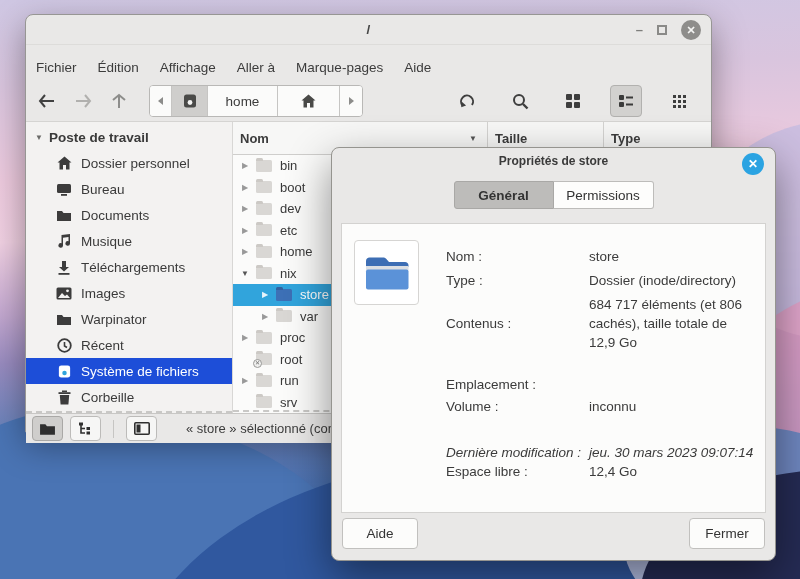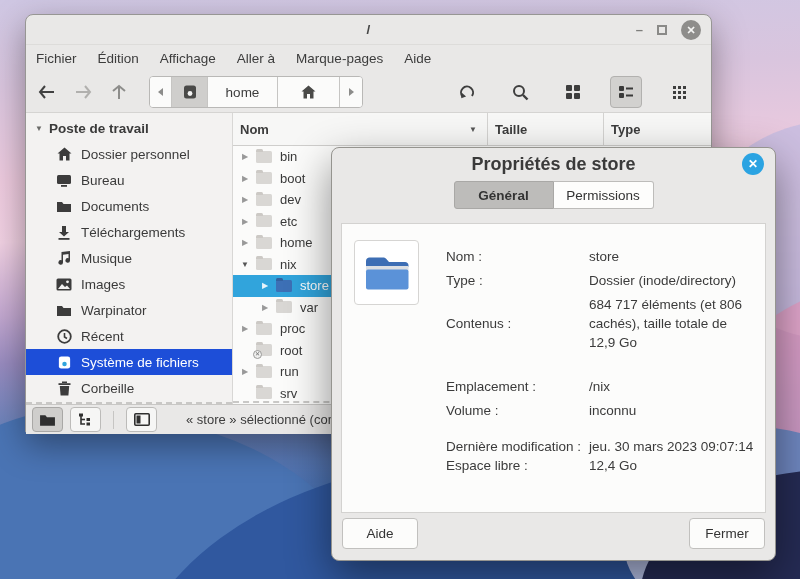--- a/index.html
+++ b/index.html
@@ -24,21 +24,21 @@
     box-shadow:0 12px 34px rgba(0,0,0,.38); color:#3a3a3a; font-size:13px; }
   .titlebar { position:relative; height:30px; display:flex; align-items:center; justify-content:center;
     border-bottom:1px solid #dddcda; border-radius:8px 8px 0 0; }
   .title { font-weight:bold; font-size:13.5px; color:#454545; }
   .winctl { position:absolute; right:10px; top:0; height:30px; display:flex; align-items:center; gap:14px; }
   .ctl-min { color:#7e7e7c; font-weight:bold; font-size:13px; line-height:8px; cursor:default; }
   .ctl-max { width:10px; height:10px; border:2px solid #8a8a88; }
   .ctl-close { width:20px; height:20px; border-radius:50%; background:#8e8d8b; color:#f4f4f3;
     display:flex; align-items:center; justify-content:center; font-size:11px; font-weight:bold; }
 
-  .menubar { display:flex; gap:21px; padding:0 0 0 10px; height:27px; align-items:center; font-size:13.5px; color:#3c3c3c; }
+  .menubar { display:flex; gap:21px; padding:0 0 0 10px; height:27px; align-items:center; font-size:13.5px; color:#3c3c3c;margin-top:9px; }
   .menubar span { cursor:default; }
 
   .toolbar { position:relative; height:40px; display:flex; align-items:center; }
   .navbtns { display:flex; align-items:center; gap:20px; padding-left:12px; }
   .navbtns svg { display:block; }
   .crumbs { position:absolute; left:123px; top:4px; height:32px; display:flex;
     border:1px solid #b9b8b6; border-radius:4px; overflow:hidden; background:#fbfbfa; }
   .crumb { display:flex; align-items:center; justify-content:center; border-right:1px solid #c6c5c3;
     background:#fbfbfa; color:#3c3c3c; }
   .crumb:last-child { border-right:none; }
@@ -91,38 +91,38 @@
   .sbtn { width:31px; height:25px; display:flex; align-items:center; justify-content:center; border:1px solid transparent; border-radius:4px; color:#2f2f2f; margin-right:7px; }
   .sbtn.pressed { background:#cfcecc; border-color:#a9a8a6; }
   .sbtn.outlined { border-color:#bcbbb9; background:#f6f6f5; }
   .sbsep { width:1px; height:18px; background:#c6c5c3; margin:0 12px 0 5px; }
   .sbtext { margin-left:22px; font-size:13px; color:#3c3c3c; white-space:nowrap; overflow:hidden; }
 
   
   .dialog { position:absolute; left:331px; top:147px; width:445px; height:414px;
     background:#e9e8e7; border:1px solid #95948f; border-radius:8px;
     box-shadow:0 16px 44px rgba(0,0,0,.45); color:#3b3b3b; font-size:13.5px; }
-  .dlg-title { position:absolute; top:6px; left:0; right:0; text-align:center; font-weight:bold; font-size:18px; color:#3a3a3a; }
+  .dlg-title { position:absolute; top:6px; left:0; right:0; text-align:center; font-weight:bold; font-size:12px; color:#3a3a3a; }
   .dlg-close { position:absolute; right:11px; top:5px; width:22px; height:22px; border-radius:50%;
     background:#2ba3e2; color:#fff; display:flex; align-items:center; justify-content:center; font-size:12px; font-weight:bold; }
   .dlg-tabs { position:absolute; top:33px; left:0; right:0; display:flex; justify-content:center; }
   .dtab { width:100px; height:28px; display:flex; align-items:center; justify-content:center;
     border:1px solid #bdbcba; background:#fdfdfc; font-size:13.5px; color:#333; }
   .dtab:first-child { border-radius:3px 0 0 3px; }
   .dtab:last-child { border-radius:0 3px 3px 0; border-left:none; }
   .dtab.active { background:#bdbcba; border-color:#a9a8a6;font-weight:bold; }
   .dlg-panel { position:absolute; left:9px; right:9px; top:75px; height:290px;
     background:#fcfcfb; border:1px solid #d3d2d0; }
   .dlg-iconbtn { position:absolute; left:12px; top:16px; width:65px; height:65px; background:#ffffff;
     border:1px solid #d6d5d3; border-radius:4px; display:flex; align-items:center; justify-content:center; }
   .fields { position:absolute; left:104px; top:0; right:10px; }
   .frow { display:flex; align-items:center; }
   .frow .flabel { width:143px; flex:0 0 143px; color:#3b3b3b; }
   .frow .fvalue { flex:1; color:#3b3b3b; line-height:19px; }
-  .mt-a { margin-top:23px; } .mt-b { margin-top:5px; } .mt-c { margin-top:25px; } .mt-d { margin-top:17px; } .mt-e { }
+  .mt-a { margin-top:23px; } .mt-b { margin-top:5px; } .mt-c { margin-top:25px; } .mt-d { margin-top:27px;font-style:italic; } .mt-e { }
   .dlg-btn { position:absolute; bottom:11px; width:76px; height:31px; background:#fcfcfb;
     border:1px solid #c1c0be; border-radius:4px; display:flex; align-items:center; justify-content:center; font-size:13.5px; color:#333; }
   .dlg-btn.left { left:10px; } .dlg-btn.right { right:10px; }
 
   svg { display:block; }
 </style>
 </head>
 <body>
 
 <div class="wallpaper">
@@ -271,34 +271,34 @@
       <div class="siderow">
         <span class="sicon">
             <svg width="16" height="13" viewBox="0 0 16 13">
               <path d="M1 2 H6 L7.5 4 H15 V12 H1 Z" fill="currentColor"></path>
             </svg>
           </span>
         <span>Documents</span>
       </div>
       <div class="siderow">
         <span class="sicon">
+            <svg width="14" height="14" viewBox="0 0 14 14" fill="currentColor">
+              <path d="M4.5 1 L13 0 V9.5 A2.3 2.3 0 1 1 11.5 7.3 V3 L6 3.7 V11.5 A2.3 2.3 0 1 1 4.5 9.3 Z"></path>
+            </svg>
+          </span>
+        <span>Musique</span>
+      </div>
+      <div class="siderow">
+        <span class="sicon">
             <svg width="14" height="15" viewBox="0 0 14 15" fill="currentColor">
               <path d="M5 1 H9 V7 H12 L7 11.5 L2 7 H5 Z"></path>
               <rect x="1.5" y="13" width="11" height="1.8"></rect>
             </svg>
           </span>
         <span>Téléchargements</span>
-      </div>
-      <div class="siderow">
-        <span class="sicon">
-            <svg width="14" height="14" viewBox="0 0 14 14" fill="currentColor">
-              <path d="M4.5 1 L13 0 V9.5 A2.3 2.3 0 1 1 11.5 7.3 V3 L6 3.7 V11.5 A2.3 2.3 0 1 1 4.5 9.3 Z"></path>
-            </svg>
-          </span>
-        <span>Musique</span>
       </div>
       <div class="siderow">
         <span class="sicon">
             <svg width="16" height="13" viewBox="0 0 16 13">
               <rect x="0.5" y="0.5" width="15" height="12" rx="1.5" fill="currentColor"></rect>
               <path d="M2 11 L6 6 L9 9 L11 7.5 L14 11 Z" fill="#f3f2f1"></path>
               <circle cx="11.5" cy="3.8" r="1.4" fill="#f3f2f1"></circle>
             </svg>
           </span>
         <span>Images</span>
@@ -472,21 +472,20 @@
       <div class="frow mt-b">
         <span class="flabel">Type :</span>
         <span class="fvalue">Dossier (inode/directory)</span>
       </div>
       <div class="frow mt-b">
         <span class="flabel">Contenus :</span>
         <span class="fvalue">684 717 éléments (et 806 cachés), taille totale de 12,9 Go</span>
       </div>
       <div class="frow mt-c">
         <span class="flabel">Emplacement :</span>
-        <span class="fvalue">/nix</span>
       </div>
       <div class="frow mt-b">
         <span class="flabel">Volume :</span>
         <span class="fvalue">inconnu</span>
       </div>
       <div class="frow mt-d">
         <span class="flabel">Dernière modification :</span>
         <span class="fvalue" style="white-space:nowrap">jeu. 30 mars 2023 09:07:14</span>
       </div>
       <div class="frow mt-e">

